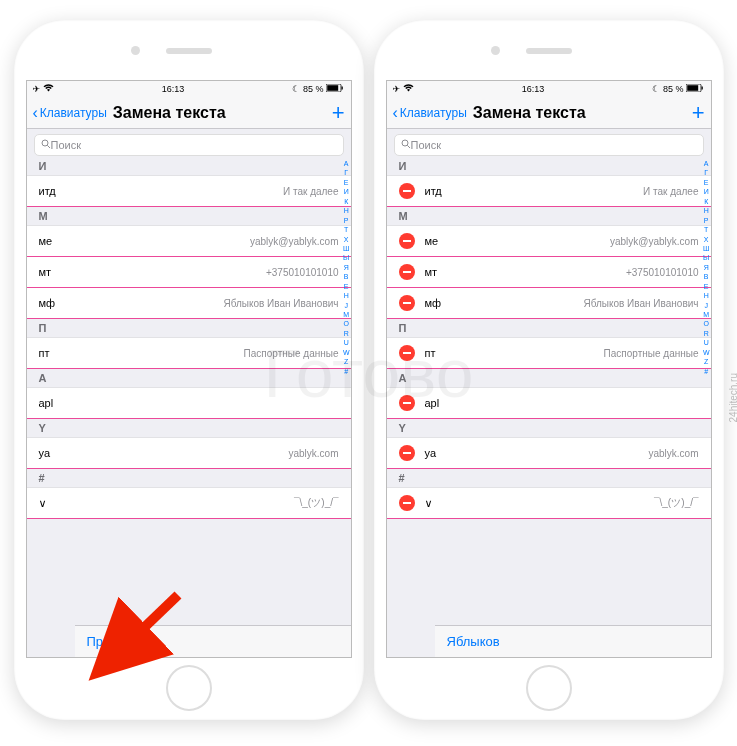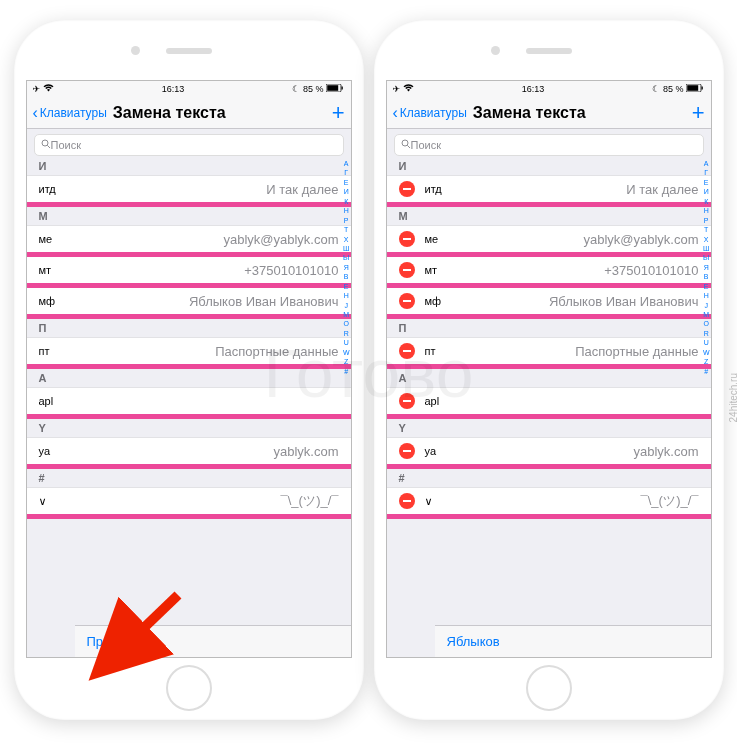--- a/index.html
+++ b/index.html
@@ -63,25 +63,25 @@
     background: #fff; border: 1px solid #ddd; border-radius: 5px;
     height: 22px; display: flex; align-items: center; padding: 0 6px;
     color: #8e8e93; font-size: 11px; 
   }
   .section-header {
     background: #efeff4; color: #6d6d72; font-weight: 600;
     font-size: 11px; padding: 3px 12px; border-bottom: 1px solid #e2e2e5;
   }
   .row {
     display: flex; align-items: center; height: 31px;
-    padding: 0 12px; border-bottom: 5px solid #ec4899;
+    padding: 0 12px; border-bottom: 1px solid #ec4899;
     background: #fff; font-size: 11px;
   }
   .row-shortcut { color: #000; }
-  .row-phrase { margin-left: auto; color: #8e8e93; font-size: 13px; }
+  .row-phrase { margin-left: auto; color: #8e8e93; font-size: 10px; }
   .delete-btn {
     width: 16px; height: 16px; border-radius: 50%;
     background: #ff3b30; margin-right: 10px;
     display: flex; align-items: center; justify-content: center;
     flex-shrink: 0;
   }
   .delete-btn::before { content: ""; width: 8px; height: 2px; background: #fff; }
   .index-bar {
     position: absolute; right: 1px; top: 78px;
     display: flex; flex-direction: column;

